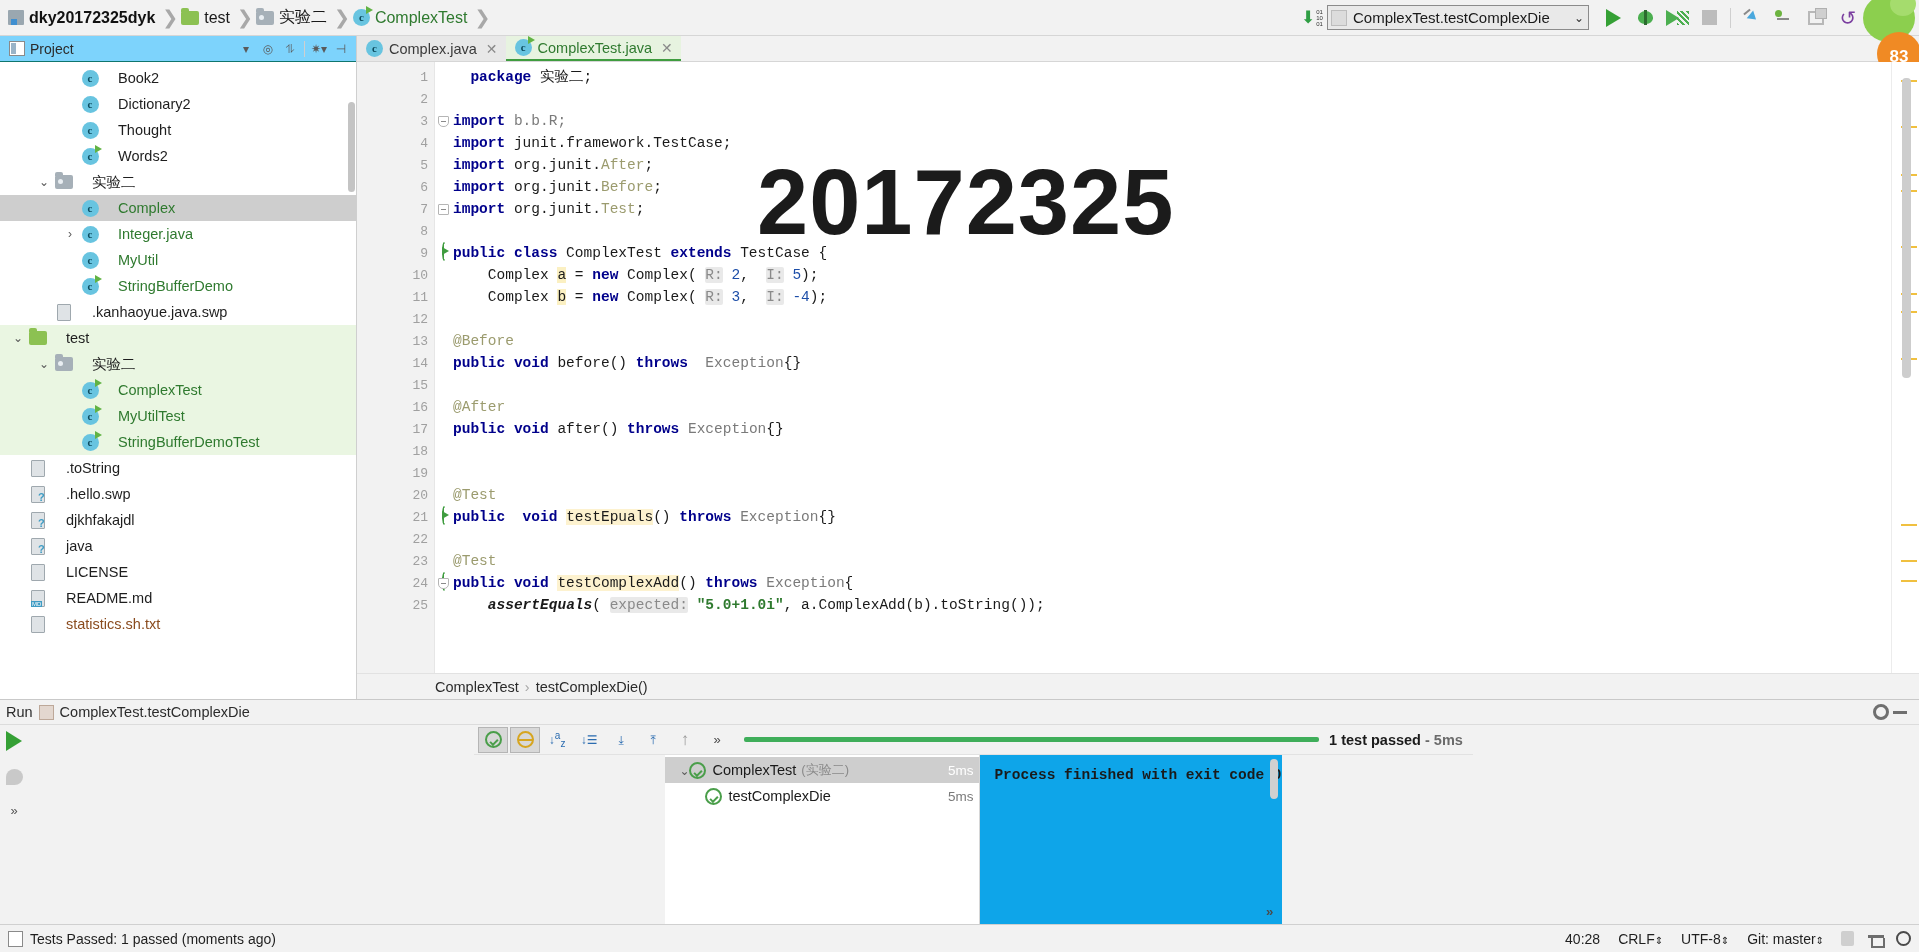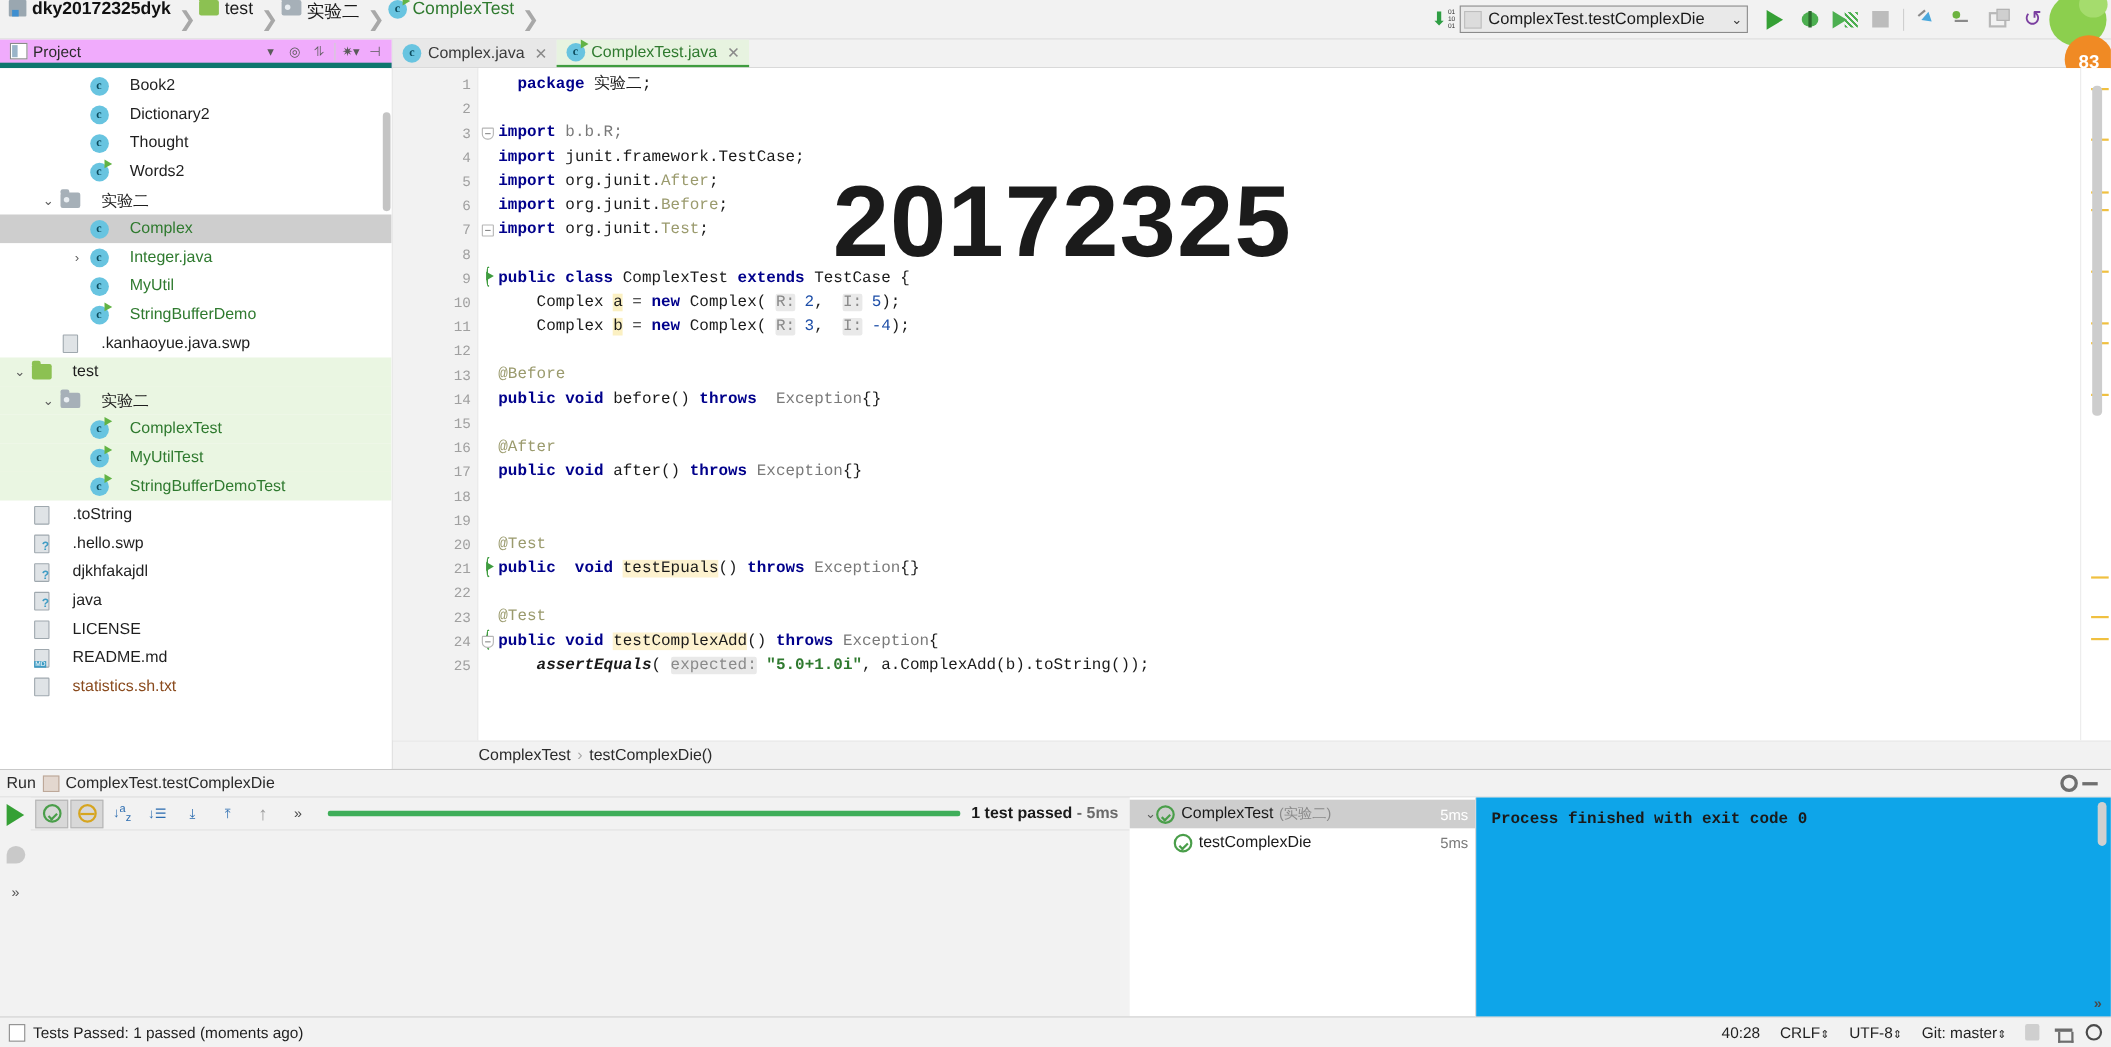--- a/index.html
+++ b/index.html
@@ -12,21 +12,21 @@
     overflow:hidden;
   }
   .app { position:relative; width:1919px; height:952px; display:flex; flex-direction:column; }
 
   
   .navbar {
     height:36px; min-height:36px; background:#f2f2f2;
     display:flex; align-items:center; padding:0 6px;
     border-bottom:1px solid #d6d6d6;
   }
-  .crumb { display:flex; height:100%; padding:0 2px; }
+  .crumb { display:flex; align-items:center; height:100%; padding:0 2px; }
   .crumb .lbl { font-size:16px; padding:0 4px 0 5px; white-space:nowrap; }
   .crumb.project .lbl { font-weight:bold; color:#111; }
   .crumb.green .lbl { color:#2f7a2f; }
   .sep { color:#a8a8a8; font-size:19px; margin:0 1px; font-weight:300; }
 
   .ico { display:inline-block; position:relative; flex:none; }
   .ico-module { width:16px; height:15px; background:#9aa7b0; border-radius:1px; }
   .ico-module:after{content:"";position:absolute;left:3px;bottom:0;width:6px;height:6px;background:#3f8fd0;}
   .ico-folder-green { width:18px; height:14px; background:#8cc152; border-radius:2px 2px 2px 2px; }
   .ico-folder-green:before{content:"";position:absolute;top:-3px;left:0;width:8px;height:4px;background:#8cc152;border-radius:2px 2px 0 0;}
@@ -74,22 +74,22 @@
   .srchdoc{width:17px;height:18px;background:#e3e8ec;border:1px solid #9aa4aa;position:relative;}
   .srchdoc:after{content:"";position:absolute;right:-3px;bottom:-3px;width:8px;height:8px;background:#e0352b;border-radius:50% 50% 50% 0;transform:rotate(-45deg);}
   .mascot{position:absolute;right:-4px;top:-4px;width:72px;height:78px;}
 
   
   .mainrow { flex:1; display:flex; min-height:0; }
 
   
   .sidebar { width:357px; min-width:357px; display:flex; flex-direction:column; background:#fff;
              border-right:1px solid #cfcfcf; }
-  .sb-head { height:26px; min-height:26px; display:flex; align-items:center; background:#f0abfc;
-             border-bottom:5px solid #0f766e; padding:0 4px; }
+  .sb-head { height:26px; min-height:26px; display:flex; align-items:center; background:#7dd3fc;
+             border-bottom:1px solid #0f766e; padding:0 4px; }
   .sb-head .pico{width:16px;height:15px;border:1px solid #8a8a8a;background:#fff;position:relative;margin:0 5px 0 5px;}
   .sb-head .pico:after{content:"";position:absolute;left:1px;top:1px;width:5px;height:11px;background:#9ab4c8;}
   .sb-head .ttl{font-size:14px;color:#2b2b2b;}
   .sb-head .sp{flex:1;}
   .sb-head .act{width:22px;height:22px;display:flex;align-items:center;justify-content:center;font-size:12px;color:#5a5a5a;}
   .sb-head .vdiv{width:1px;height:16px;background:#cfcfcf;margin:0 3px;}
   .tree { flex:1; overflow:hidden; position:relative; padding-top:3px; background:#fff;}
   .trow { height:26px; display:flex; align-items:center; white-space:nowrap; font-size:14.5px; }
   .trow .tw { width:20px; display:flex;align-items:center;justify-content:center;flex:none; }
   .chev { color:#5a5a5a; font-size:12px; display:inline-block; }
@@ -159,21 +159,21 @@
   .rp-head .sp{flex:1;}
   .gear{width:16px;height:16px;border-radius:50%;border:3px solid #6f6f6f;margin-right:4px;}
   .hidebar{width:14px;height:3px;background:#6f6f6f;margin-right:6px;}
 
   .rp-body { flex:1; display:flex; min-height:0; }
   .rp-left { width:28px; min-width:28px; display:flex; flex-direction:column; align-items:center;
              padding-top:6px; gap:18px; background:#f2f2f2;}
   .rp-left .pl{width:0;height:0;border-left:16px solid #35a035;border-top:10px solid transparent;border-bottom:10px solid transparent;}
   .rp-left .rerun{width:17px;height:16px;background:#c9c9c9;border-radius:50% 50% 50% 0;}
   .rp-left .more{font-size:13px;color:#555;}
-  .rp-main { flex:1; display:flex; flex-direction:row; min-width:0;}
+  .rp-main { flex:1; display:flex; flex-direction:column; min-width:0;align-items:center;}
   .rp-tb { height:30px; display:flex; align-items:center; gap:2px; padding-left:4px; border-bottom:1px solid #e2e2e2;}
   .tbi { width:30px; height:26px; display:flex; align-items:center; justify-content:center; position:relative;}
   .tbi.pressed { background:#d8d8d8; border:1px solid #b5b5b5; }
   .okcirc{width:17px;height:17px;border-radius:50%;border:2px solid #4a9e4a;position:relative;}
   .okcirc:after{content:"";position:absolute;left:3px;top:6px;width:6px;height:3px;border-left:2px solid #4a9e4a;border-bottom:2px solid #4a9e4a;transform:rotate(-45deg);}
   .ignc{width:17px;height:17px;border-radius:50%;border:2px solid #d6a520;position:relative;}
   .ignc:after{content:"";position:absolute;left:0;top:6px;width:13px;height:2px;background:#d6a520;}
   .sortaz{font-size:12px;color:#2b6cb0;position:relative;}
   .uparrow{font-size:17px;color:#9a9a9a;}
   .chevs{font-size:13px;color:#4a4a4a;}

